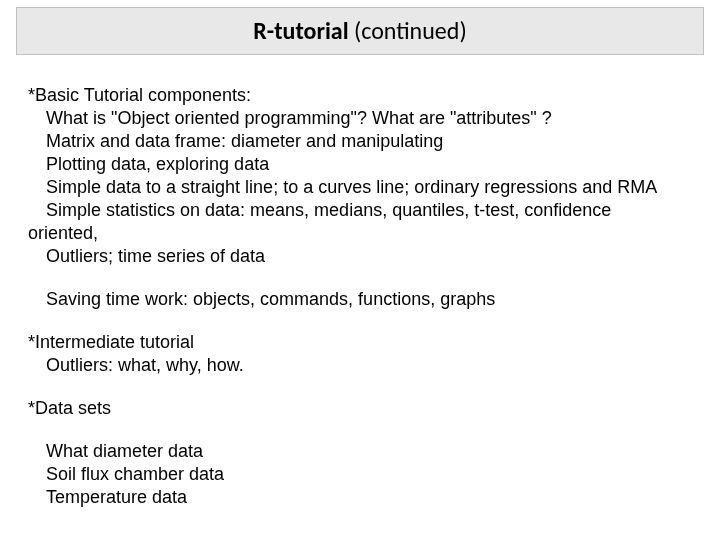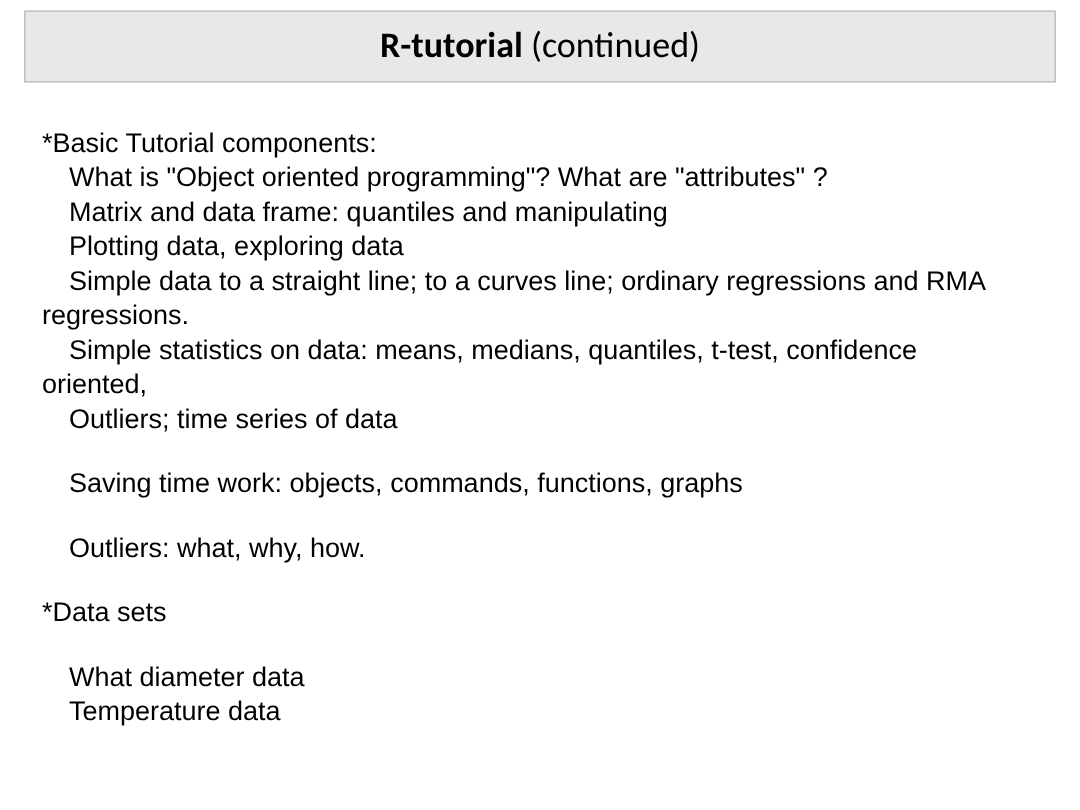--- a/index.html
+++ b/index.html
@@ -65,31 +65,32 @@
 
 <div class="slide">
 
   <div class="title-bar">
     <span class="title-bold">R-tutorial</span><span class="title-regular"> (continued)</span>
   </div>
 
   <div class="body">
     <p>*Basic Tutorial components:</p>
     <p class="indent">What is "Object oriented programming"? What are "attributes" ?</p>
-    <p class="indent">Matrix and data frame:  quantiles and manipulating</p>
+    <p class="indent">Matrix and data frame:  diameter and manipulating</p>
     <p class="indent">Plotting data, exploring data</p>
     <p class="indent">Simple data to a straight line; to a curves line; ordinary regressions and RMA</p>
-    <p>regressions.</p>
     <p class="indent">Simple statistics on data: means, medians, quantiles, t-test, confidence</p>
     <p>oriented,</p>
     <p class="indent">Outliers; time series of data</p>
     <div class="blank"></div>
     <p class="indent">Saving time work:  objects, commands, functions, graphs</p>
     <div class="blank"></div>
+    <p>*Intermediate tutorial</p>
     <p class="indent">Outliers:  what, why, how.</p>
     <div class="blank"></div>
     <p>*Data sets</p>
     <div class="blank"></div>
     <p class="indent">What diameter data</p>
+    <p class="indent">Soil flux chamber data</p>
     <p class="indent">Temperature data</p>
   </div>
 
 </div>
 
 </body></html>

